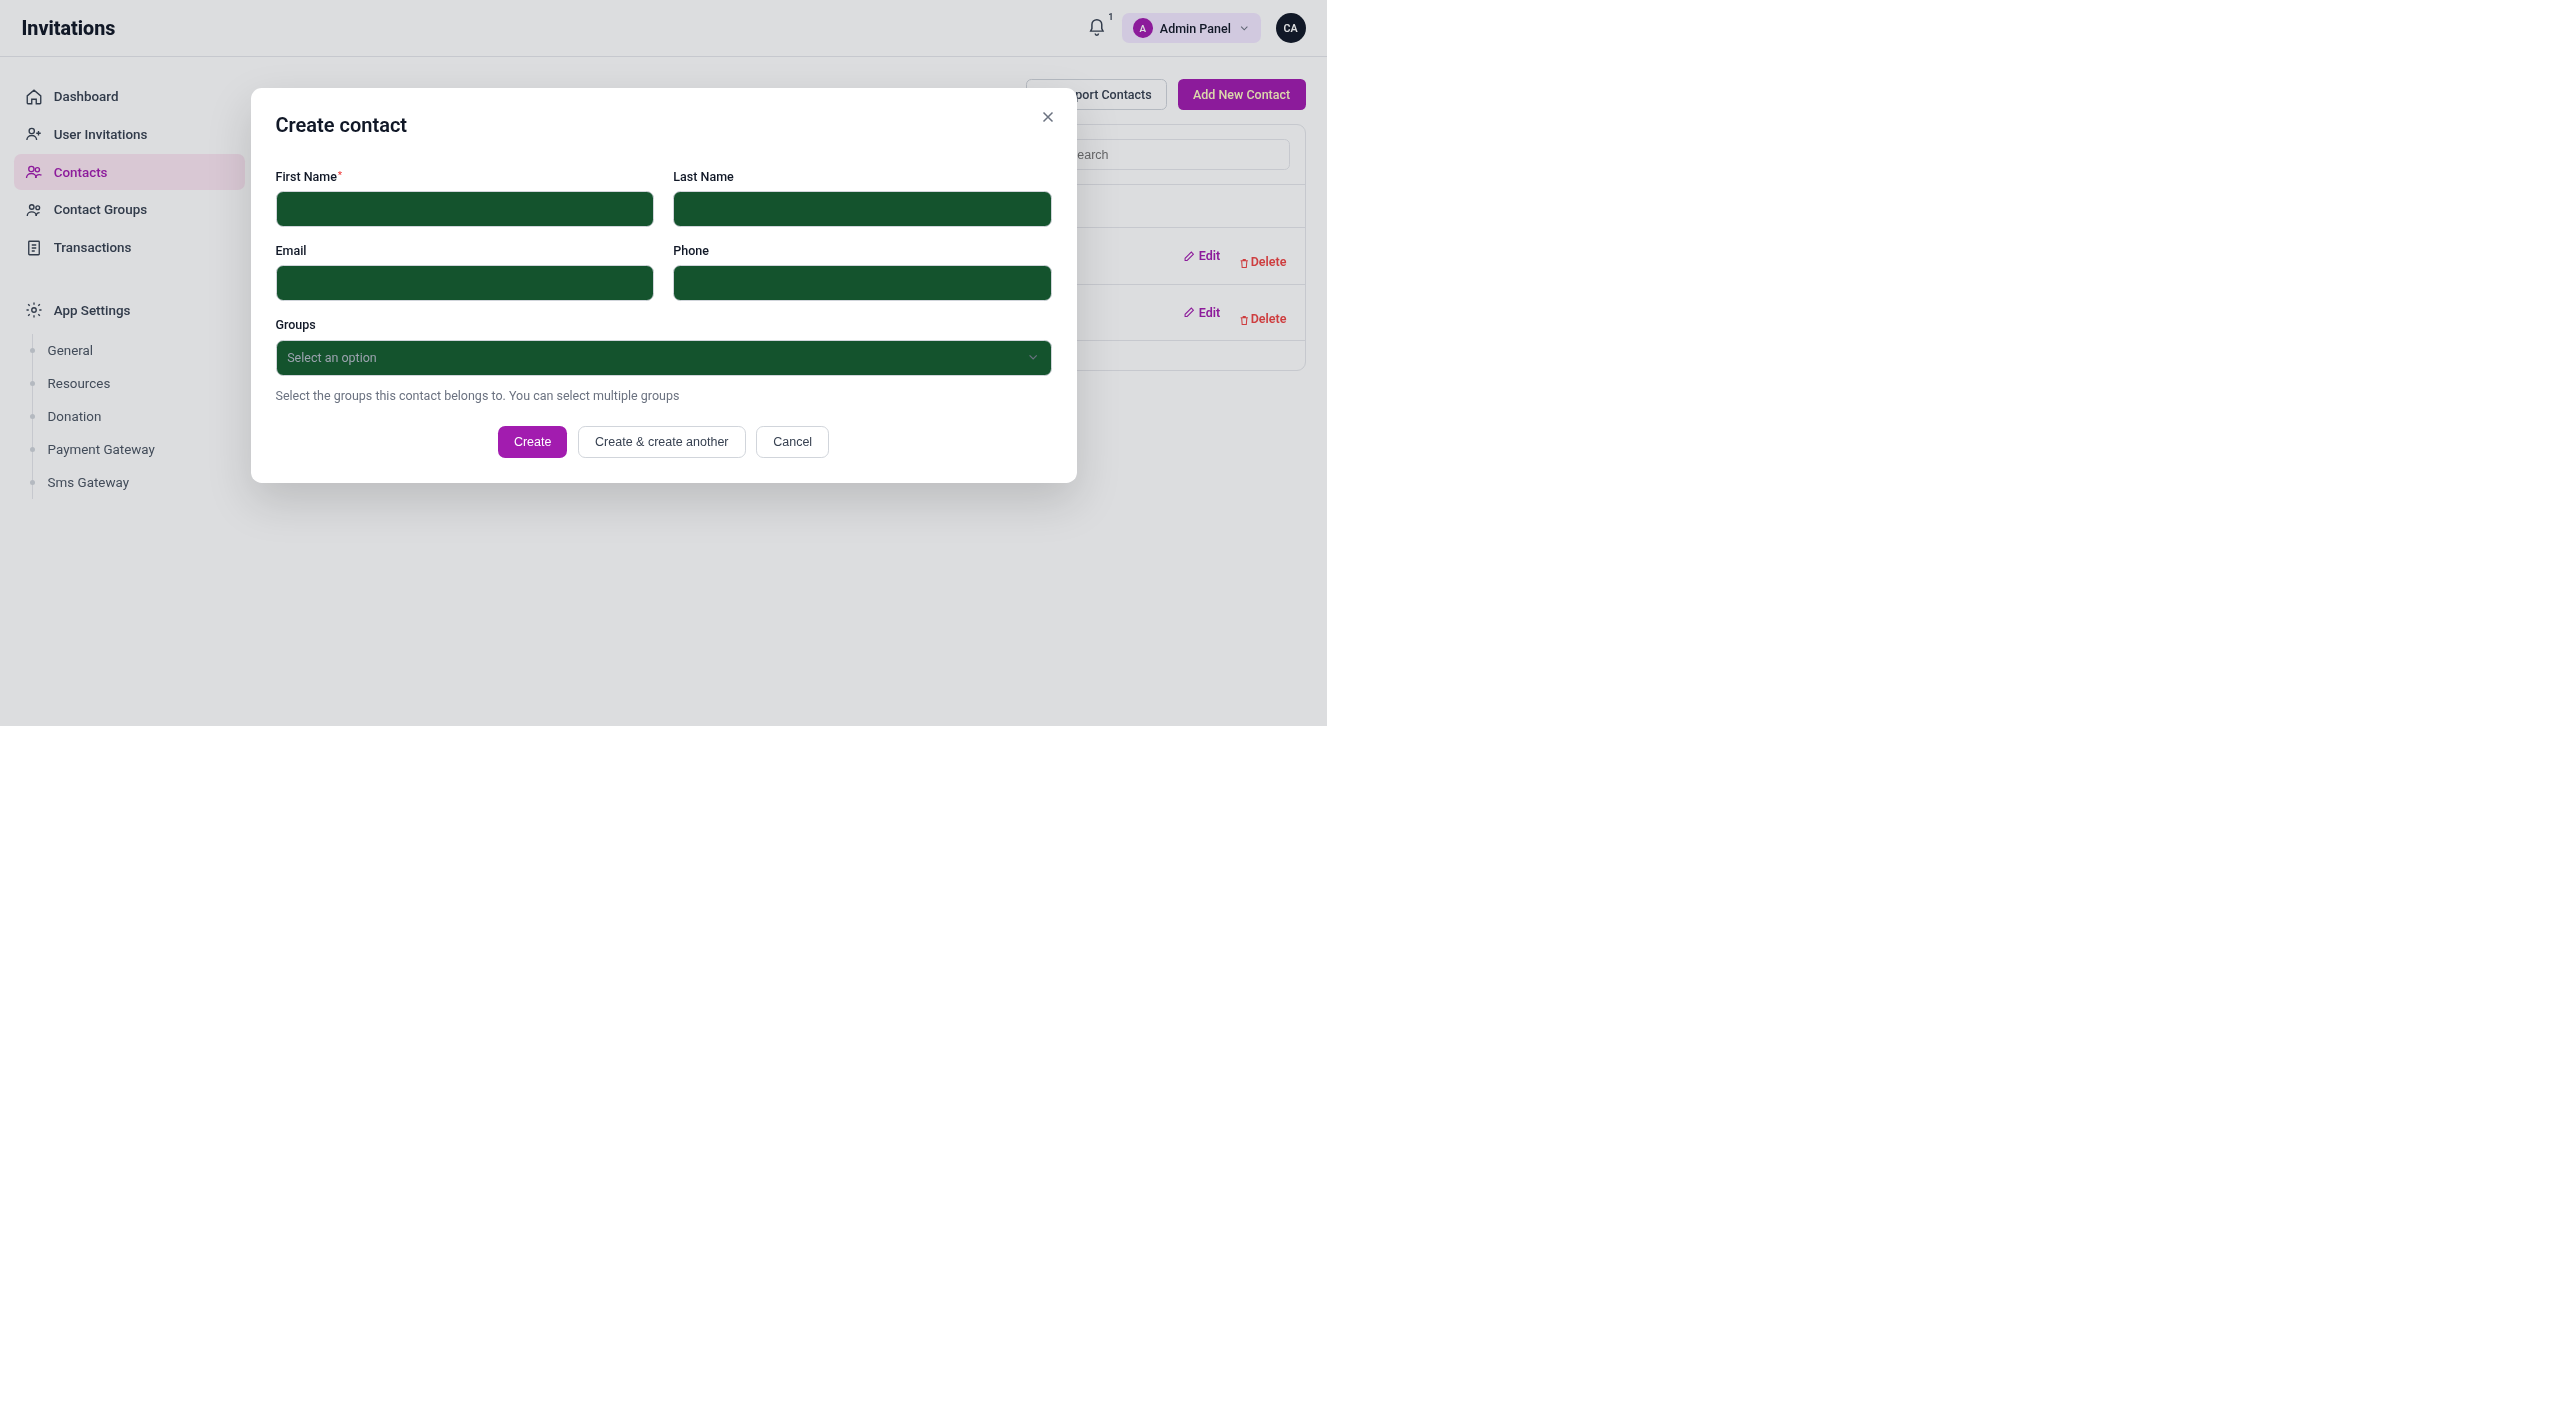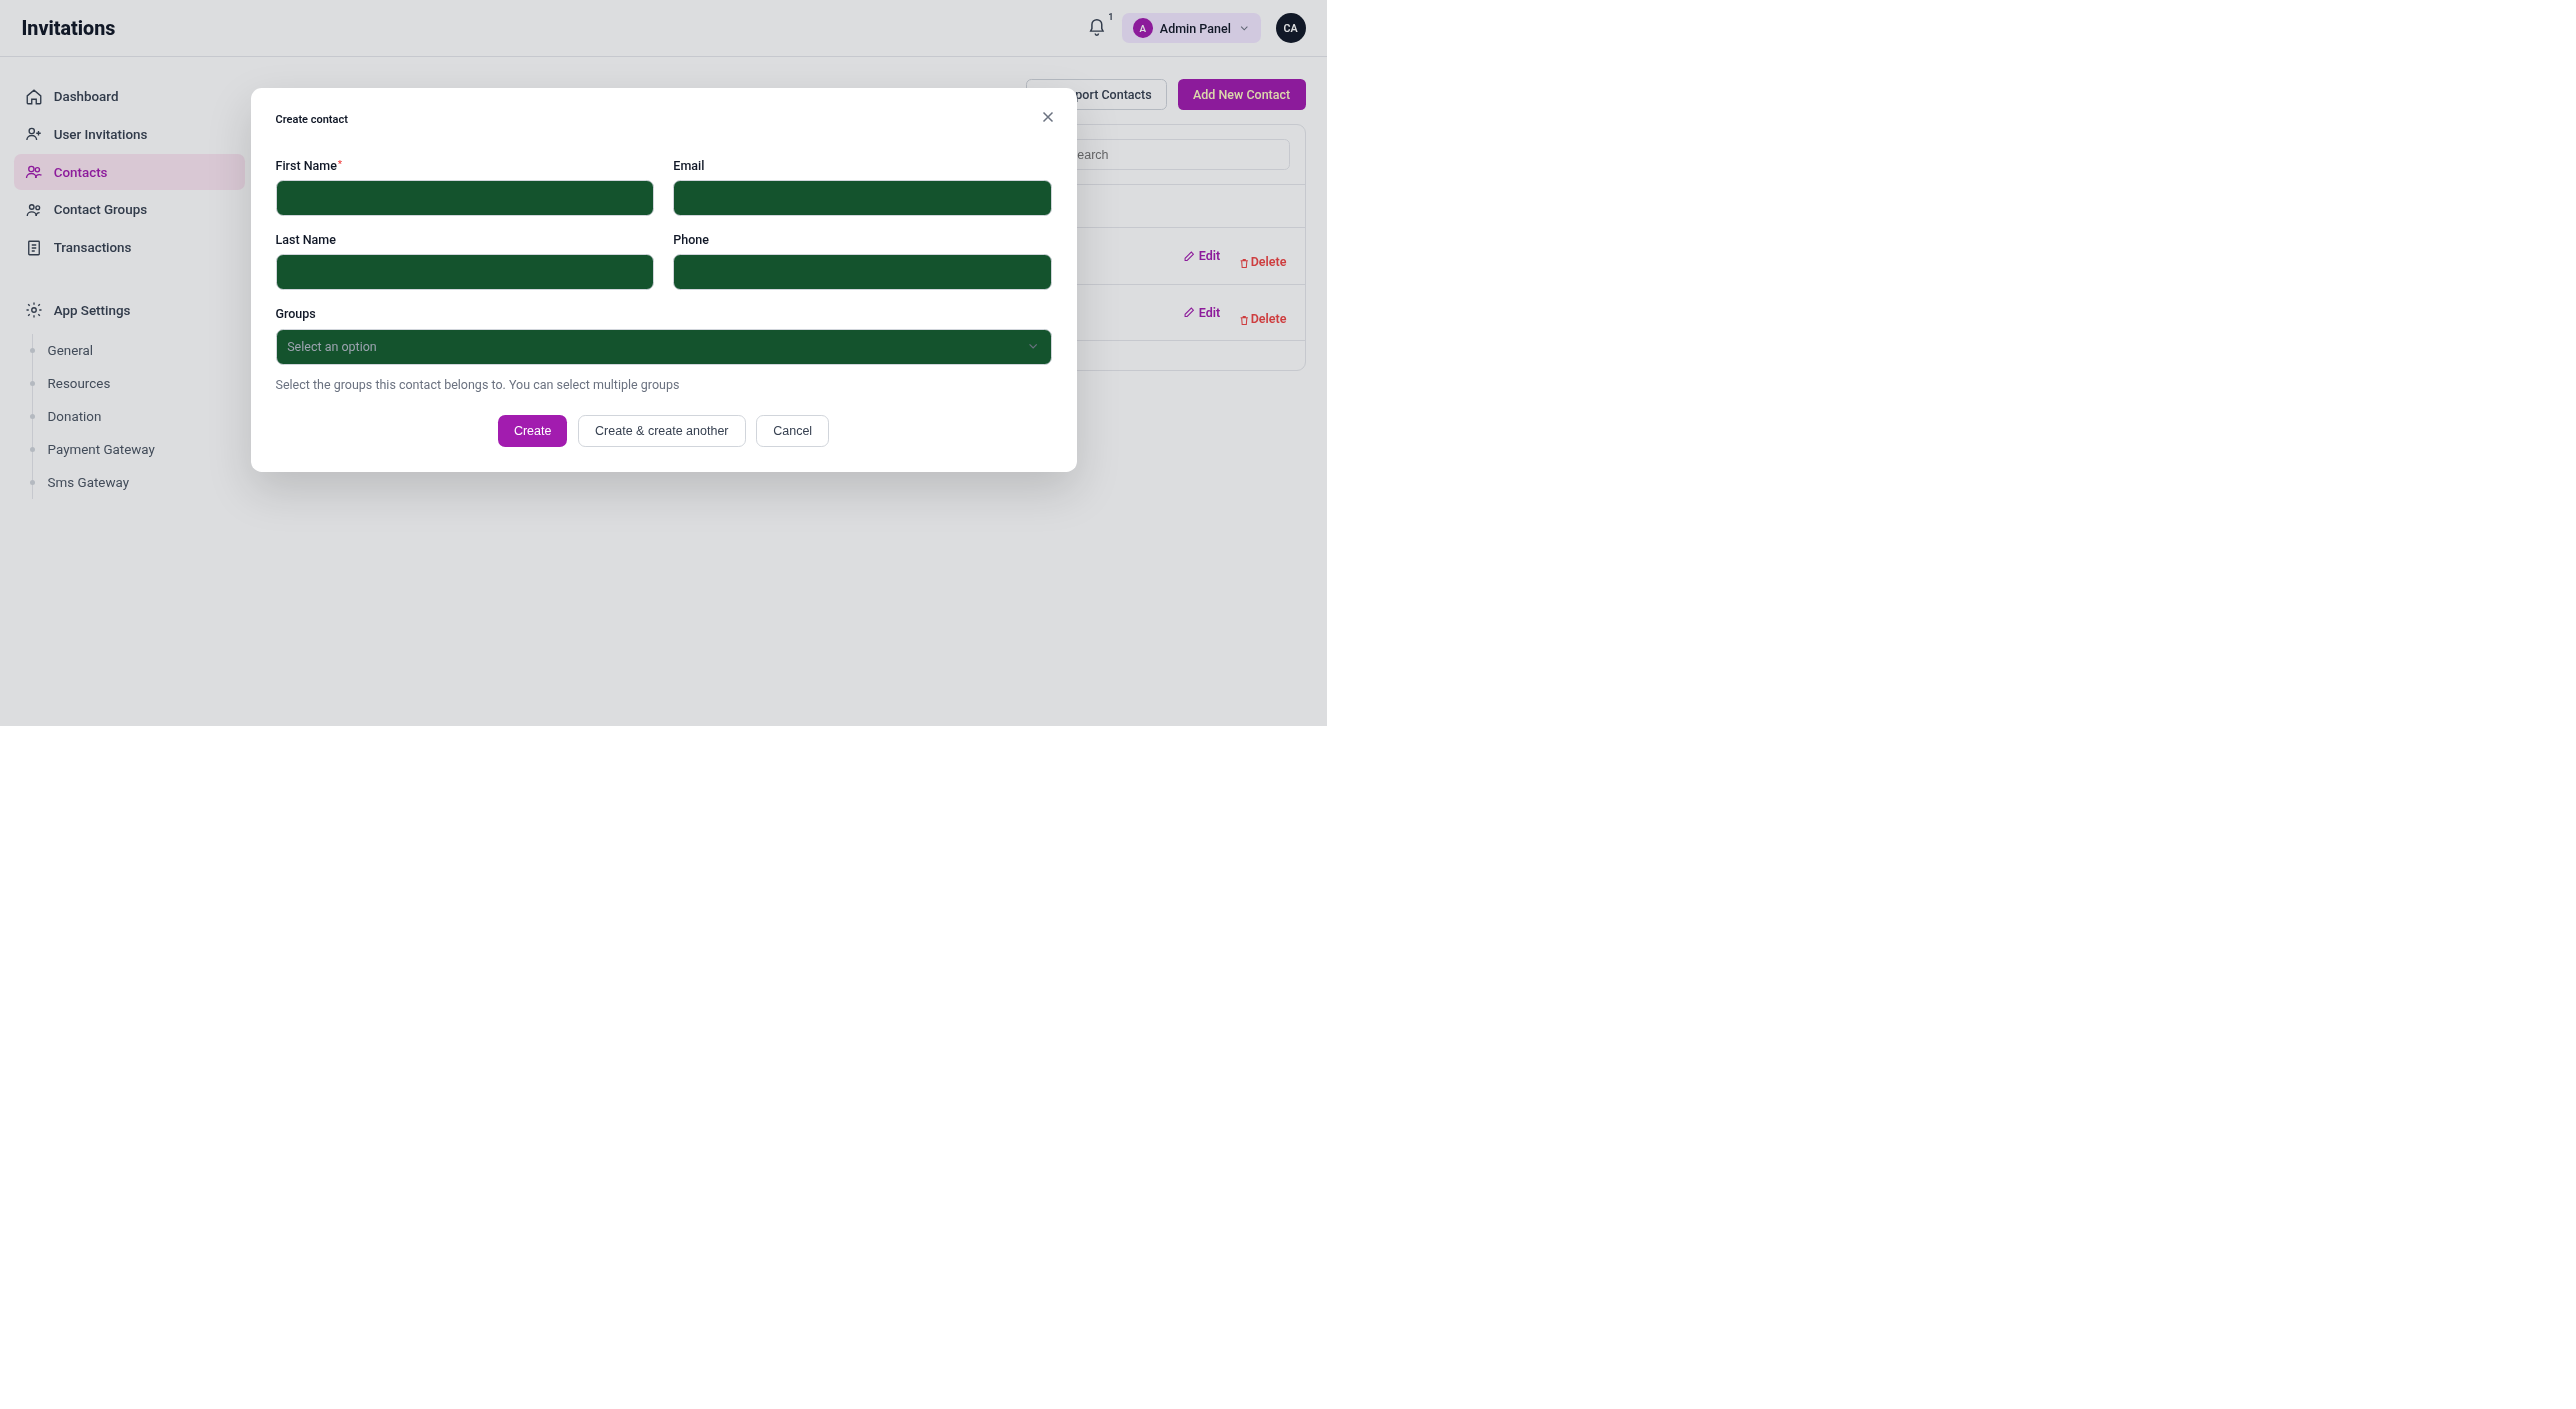--- a/index.html
+++ b/index.html
@@ -194,21 +194,21 @@
     z-index: 50;
   }
   .modal {
     width: 826px;
     background: #fff;
     border-radius: 10.7px;
     box-shadow: 0 18px 45px rgba(0,0,0,0.15);
     padding: 25px;
     position: relative;
   }
-  .modal-title { font-size: 11px; font-weight: 600; margin: 0 0 19.7px 0; }
+  .modal-title { font-size: 20px; font-weight: 600; margin: 0 0 19.7px 0; }
   .close-btn {
     position: absolute; top: 16px; right: 16px;
     width: 25px; height: 25px;
     display: flex; align-items: center; justify-content: center;
     cursor: pointer;
     color: var(--gray-500);
   }
   .form-grid {
     display: grid;
     grid-template-columns: 1fr 1fr;
@@ -411,25 +411,25 @@
             <path d="M6 6l12 12M18 6L6 18"></path>
           </svg>
       </div>
 
       <div class="form-grid">
         <div class="form-field">
           <label class="form-label"><span>First Name</span><span class="req">*</span></label>
           <input class="form-input" type="text" style="">
         </div>
         <div class="form-field">
+          <label class="form-label">Last Name</label>
+          <input class="form-input" type="text" style="">
+        </div>
+        <div class="form-field">
           <label class="form-label">Email</label>
-          <input class="form-input" type="text" style="">
-        </div>
-        <div class="form-field">
-          <label class="form-label">Last Name</label>
           <input class="form-input" type="text" style="">
         </div>
         <div class="form-field">
           <label class="form-label">Phone</label>
           <input class="form-input" type="text" style="">
         </div>
         <div class="form-field full">
           <label class="form-label">Groups</label>
           <div class="form-select">
             <span>Select an option</span>

